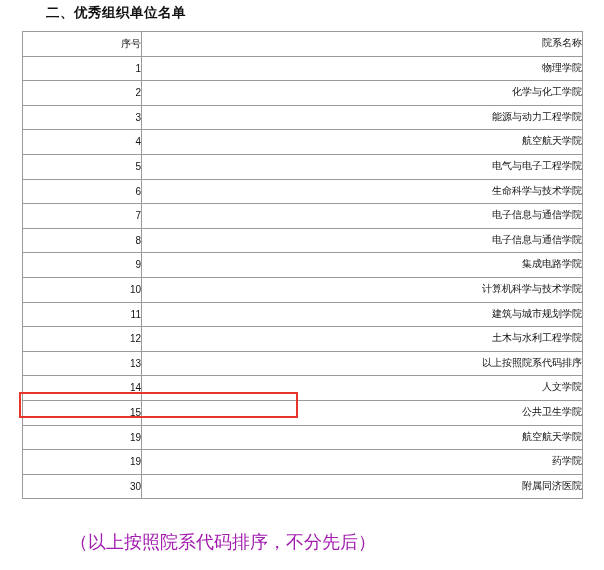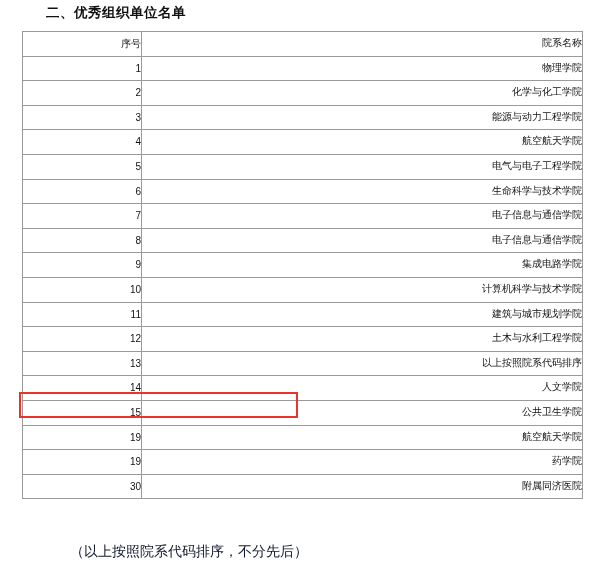--- a/index.html
+++ b/index.html
@@ -61,23 +61,23 @@
   .cell-name {
     padding-left: 15px !important;
     font-family: Liberation Mono, monospace;
   }
   .header-row td {
     font-size: 12.5px;
   }
   .footnote {
     position: absolute;
     left: 70px;
-    top: 543px;
-    font-size: 14px;
-    color: #0f172a;
+    top: 530px;
+    font-size: 18px;
+    color: #a21caf;
     white-space: nowrap;
   }
   .highlight-box {
     position: absolute;
     left: 19px;
     top: 392px;
     width: 279px;
     height: 26px;
     border: 2px solid #e8352b;
     box-sizing: border-box;

